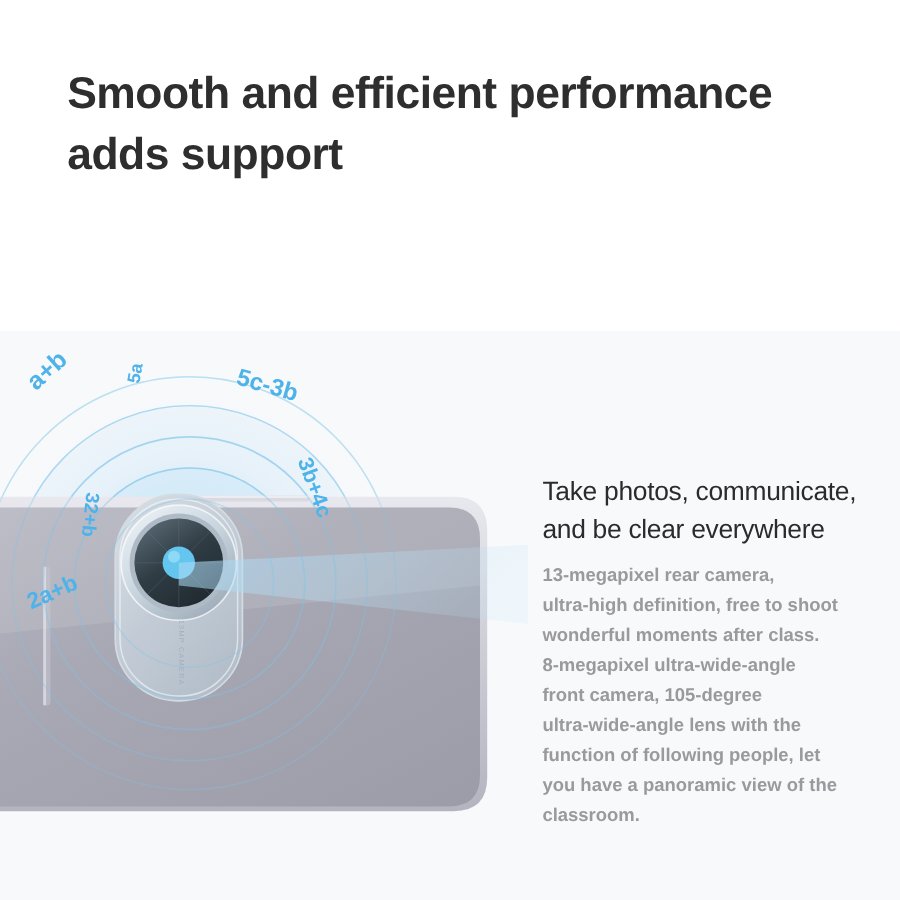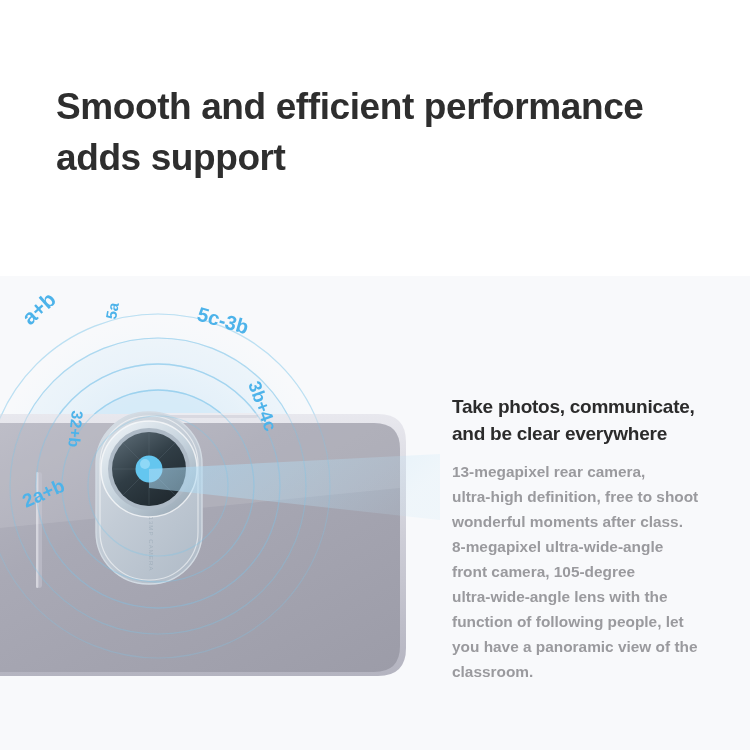--- a/index.html
+++ b/index.html
@@ -24,21 +24,21 @@
 
   
   .hero {
     position: absolute;
     left: 0;
     top: 0;
     width: 750px;
     height: 276px;
     background: #ffffff;
     box-sizing: border-box;
-    padding: 81px 56px 0 56px;
+    padding: 52px 56px 0 56px;
   }
   .hero-title {
     margin: 0;
     font-family: "Liberation Sans", sans-serif;
     font-size: 37px;
     font-weight: bold;
     line-height: 1.38;
     letter-spacing: -0.4px;
     color: #2e2e2e;
     white-space: pre-line;
@@ -71,22 +71,22 @@
   
   .copy {
     position: absolute;
     left: 452px;
     top: 118px;
     width: 286px;
   }
   .copy-title {
     margin: 0 0 12px 0;
     font-family: "Liberation Sans", sans-serif;
-    font-size: 19px;
-    font-weight: bold;
+    font-size: 22px;
+    font-weight: normal;
     line-height: 1.42;
     letter-spacing: -0.25px;
     color: #2b2b2b;
     white-space: pre-line;
   }
   .copy-body {
     margin: 0;
     font-family: "Liberation Sans", sans-serif;
     font-size: 15.4px;
     font-weight: bold;

